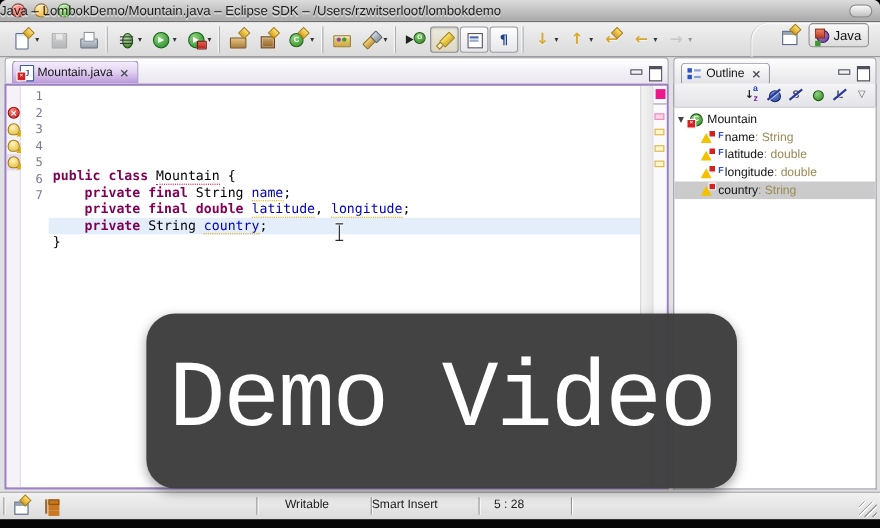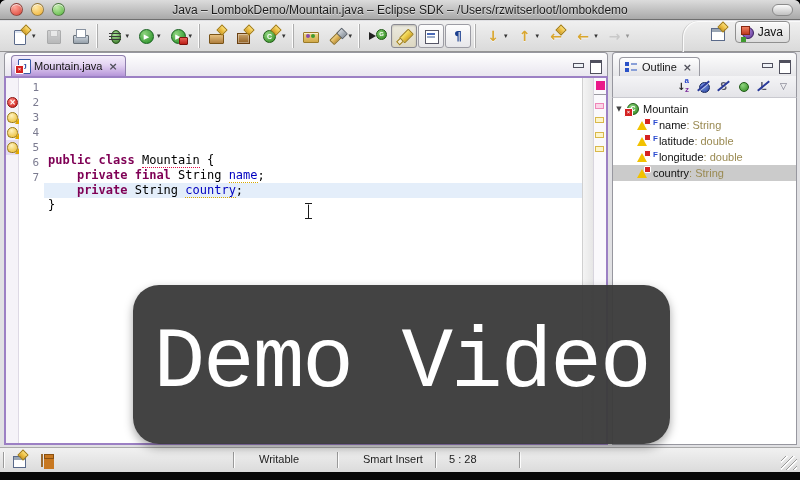--- a/index.html
+++ b/index.html
@@ -5,21 +5,21 @@
   html,body{margin:0;padding:0;background:#000;}
   *{box-sizing:border-box;}
   .window{position:relative;width:800px;height:480px;font-family:"Liberation Sans",sans-serif;background:#e1e1e4;overflow:hidden;border-radius:6px 6px 0 0;}
 
   
   .titlebar{position:absolute;left:0;top:0;width:800px;height:20px;background:linear-gradient(#dcdcdc,#a9a9a9);border-bottom:1px solid #6f6f6f;border-radius:6px 6px 0 0;}
   .tl{position:absolute;top:3px;width:13px;height:13px;border-radius:50%;border:1px solid rgba(0,0,0,.4);box-shadow:inset 0 1px 1px rgba(255,255,255,.8);}
   .tl-close{left:10px;background:radial-gradient(circle at 35% 30%,#ffa69a,#d93f32);}
   .tl-min{left:31px;background:radial-gradient(circle at 35% 30%,#ffe9a8,#eeae2d);}
   .tl-zoom{left:52px;background:radial-gradient(circle at 35% 30%,#c2ecaa,#54b43c);}
-  .title-text{position:absolute;left:0;right:0;top:3px;text-align:center;font-size:12px;color:#1d1d1d;text-shadow:0 1px 0 rgba(255,255,255,.55);white-space:nowrap;}
+  .title-text{position:absolute;left:0;right:0;top:3px;text-align:left;font-size:12px;color:#1d1d1d;text-shadow:0 1px 0 rgba(255,255,255,.55);white-space:nowrap;}
   .lozenge{position:absolute;right:7px;top:4px;width:21px;height:12px;border-radius:7px;background:linear-gradient(#fbfbfb,#c0c0c0);border:1px solid #8a8a8a;}
 
   
   .toolbar{position:absolute;left:0;top:21px;width:800px;height:31px;background:linear-gradient(#f0f0f0,#dadada);border-bottom:1px solid #949494;display:flex;align-items:center;padding-left:4px;}
   .tgroup{display:flex;align-items:center;gap:1px;padding:0 4px;}
   .tgroup + .tgroup{border-left:1px solid #adadad;box-shadow:-1px 0 0 #fdfdfd;}
   .tbtn{display:flex;align-items:center;padding:1px 2px;border:1px solid transparent;border-radius:3px;cursor:default;}
   .tbtn.framed{border-color:#9c9ca4;background:linear-gradient(#fdfdfd,#e7e7ea);}
   .tbtn.pressed{border-color:#8a8a92;background:linear-gradient(#eceadf,#ddd8c2);box-shadow:inset 0 1px 2px rgba(0,0,0,.18);}
   .tbtn.disabled{opacity:.45;filter:grayscale(.9);}
@@ -300,20 +300,21 @@
             <div class="lnum">3</div>
             <div class="lnum">4</div>
             <div class="lnum">5</div>
             <div class="lnum">6</div>
             <div class="lnum">7</div>
           </div>
         <div class="codecol" id="codeLines">
             <div class="cline"></div>
             <div class="cline"><span class="seg-k">public class </span><span class="seg-te">Mountain</span><span class="seg-p"> {</span></div>
             <div class="cline"><span class="seg-p">    </span><span class="seg-k">private final </span><span class="seg-p">String </span><span class="seg-fw">name</span><span class="seg-p">;</span></div>
+            <div class="cline"><span class="seg-p">    </span><span class="seg-k">private final double </span><span class="seg-fw">latitude</span><span class="seg-p">, </span><span class="seg-fw">longitude</span><span class="seg-p">;</span></div>
             <div class="cline cur"><span class="seg-p">    </span><span class="seg-k">private </span><span class="seg-p">String </span><span class="seg-fw">country</span><span class="seg-p">;</span></div>
             <div class="cline"><span class="seg-p">}</span></div>
             <div class="cline"></div>
           </div>
         <div class="vscroll"></div>
         <div class="ovruler" id="ovRuler">
           <span class="ov-head"></span>
           <span class="ov-sep"></span>
         <span class="ov-err" style="top: 25px;"></span>
             <span class="ov-warn" style="top: 39px;"></span>
@@ -380,21 +381,21 @@
     </div>
   </div>
 
   <div class="statusbar">
     <span class="sdiv" style="left:3px;"></span>
     <span class="sb-ic sb-fastview" style="left:10px;"></span>
     <span class="sb-ic sb-tree" style="left:38px;"></span>
     <span class="sdiv" style="left:233px;"></span>
     <span class="sb-text" style="left:247px;margin-left:12px;">Writable</span>
     <span class="sdiv" style="left:337px;"></span>
-    <span class="sb-text" style="left:363px;">Smart Insert</span>
+    <span class="sb-text" style="left:338px;">Smart Insert</span>
     <span class="sdiv" style="left:435px;"></span>
     <span class="sb-text" style="left:449px;">5 : 28</span>
     <span class="sdiv" style="left:519px;"></span>
     <span class="grip"></span>
   </div>
   <div class="bottomstrip"></div>
 
   <div class="ibeam"></div>
 
   <div class="demo-overlay">

